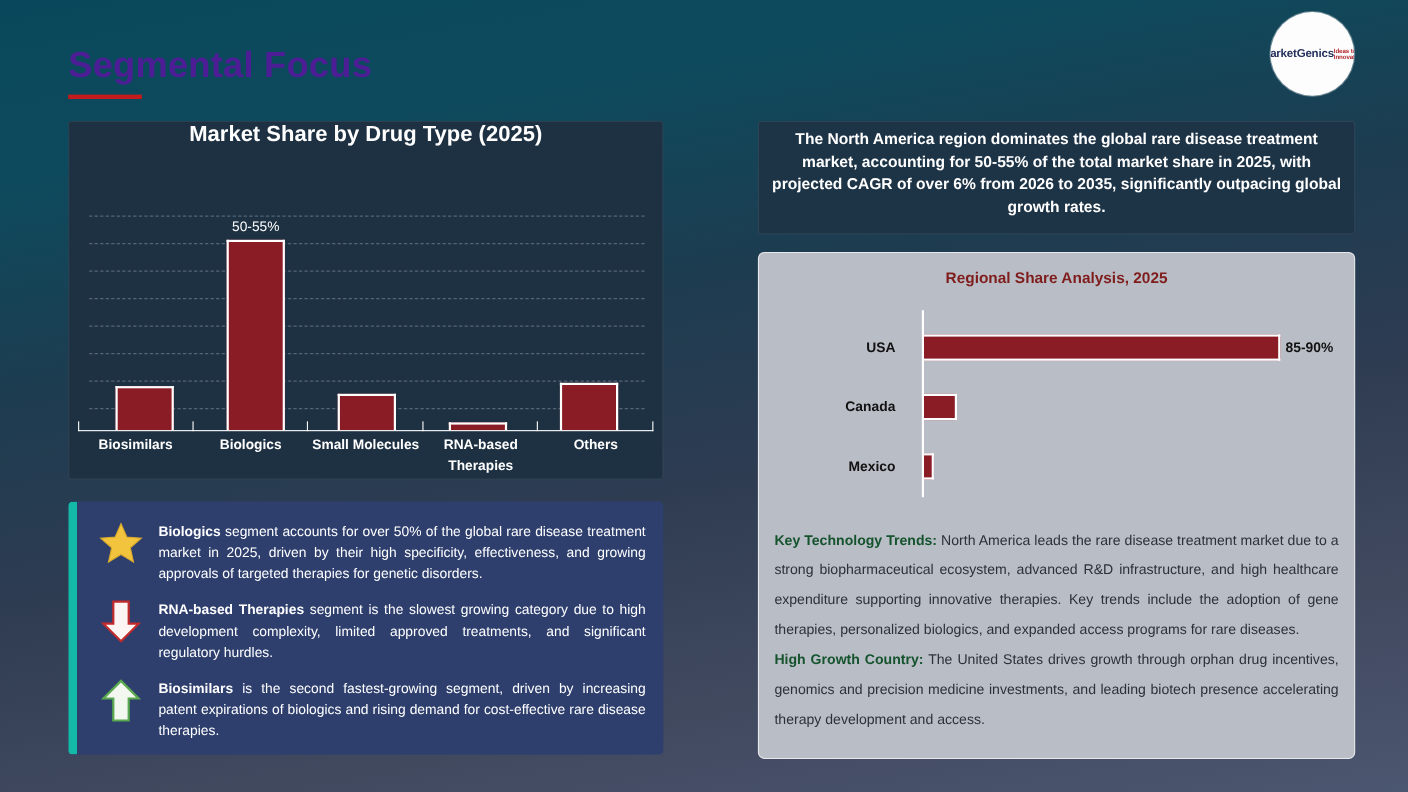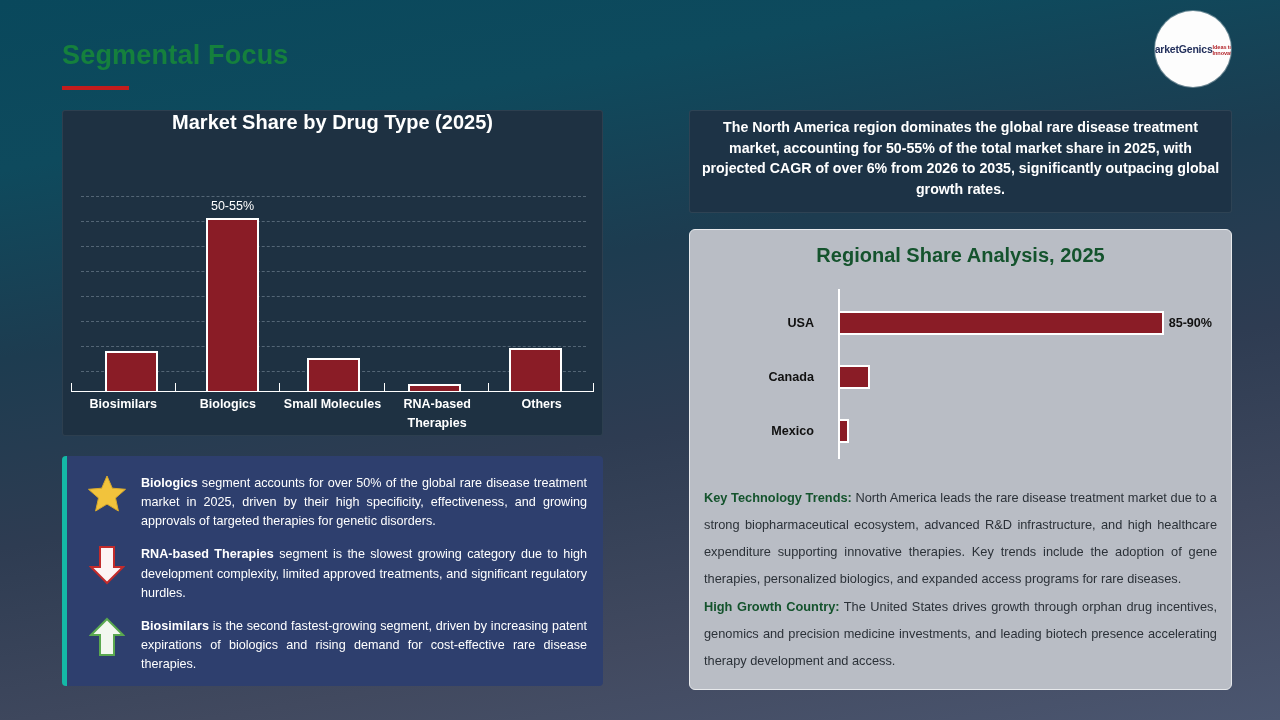--- a/index.html
+++ b/index.html
@@ -9,21 +9,21 @@
     overflow: hidden;
   }
   body {
     background: linear-gradient(170deg, #09485c 0%, #0e4a5d 18%, #1d3c50 38%, #2e3c52 58%, #41495f 80%, #4b5670 100%);
     position: relative;
   }
 
   
   .page-title {
     position: absolute; left: 62px; top: 40px;
-    font-size: 27px; font-weight: bold; color: #15803d;
+    font-size: 33px; font-weight: bold; color: #4c1d95;
     letter-spacing: .2px;
   }
   .title-rule {
     position: absolute; left: 62px; top: 86px;
     width: 67px; height: 4px; background: #c31c1c;
   }
 
   
   .logo {
     position: absolute; left: 1155px; top: 11px;
@@ -111,21 +111,21 @@
     font-size: 12.5px; font-weight: bold; line-height: 1.55;
     padding: 0 2px;
   }
 
   
   .insights {
     position: absolute; left: 62px; top: 456px;
     width: 541px; height: 230px;
     background: #2e3f6e;
     border-radius: 4px;
-    border-left: 5px solid #14b8a6;
+    border-left: 8px solid #14b8a6;
     padding: 18px 16px 12px 18px;
     display: flex; flex-direction: column; gap: 14px;
   }
   .insight-row { display: flex; align-items: flex-start; gap: 12px; }
   .insight-icon { width: 44px; min-width: 44px; display: flex; justify-content: center; align-items: center; }
   .insight-text {
     color: #ffffff; font-size: 12.6px; line-height: 1.52;
     text-align: justify; text-justify: inter-word;
   }
   .insight-text b { font-weight: bold; }
@@ -146,22 +146,22 @@
   }
   .right-panel {
     position: absolute; left: 689px; top: 229px;
     width: 543px; height: 461px;
     background: #b9bdc5;
     border: 1px solid #e7e9ec;
     border-radius: 6px;
     padding: 10px 10px 8px 10px;
   }
   .hchart-title {
-    text-align: center; color: #14532d;
-    font-size: 20px; font-weight: bold; margin-top: 4px;
+    text-align: center; color: #7f1d1d;
+    font-size: 14px; font-weight: bold; margin-top: 4px;
   }
   .hchart {
     position: relative; height: 190px; margin: 14px 0 0 0;
   }
   .hcat-col { position: absolute; left: 0; top: 0; width: 122px; height: 100%; }
   .hcat {
     position: absolute; right: 8px; transform: translateY(-50%);
     font-size: 12.6px; font-weight: bold; color: #111111;
     white-space: nowrap;
   }

